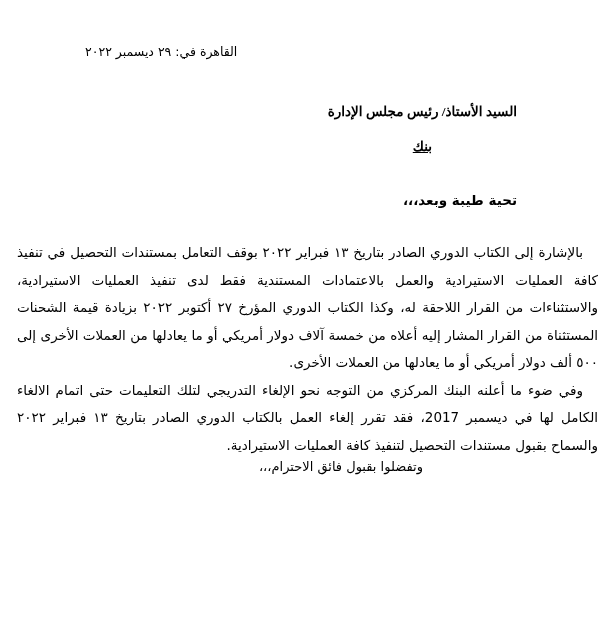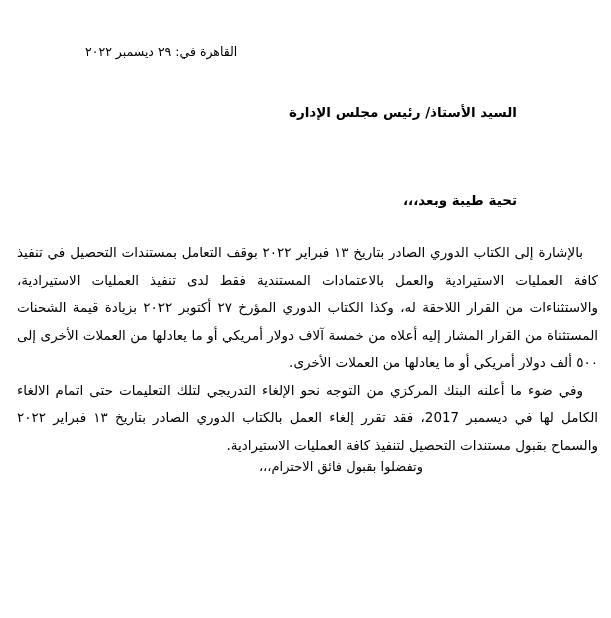--- a/index.html
+++ b/index.html
@@ -24,20 +24,21 @@
     direction: rtl;
   }
 
   .recipient {
     right: 94px;
     top: 103px;
     font-size: 13.5px;
     font-weight: bold;
     text-align: center;
     line-height: 18px;
+    font-family: Liberation Serif, serif;
   }
   .recipient-line1 { white-space: nowrap; text-align: right; }
   .recipient-line2 { margin-top: 17px; }
   .recipient-line2 .u { text-decoration: underline; }
 
   .salutation {
     right: 94px;
     top: 192px;
     font-size: 13.5px;
     font-weight: bold;
@@ -73,20 +74,23 @@
 </style>
 </head>
 <body>
 
 <div class="page">
 
   <div class="abs date-line">القاهرة في: ٢٩ ديسمبر ٢٠٢٢</div>
 
   <div class="abs recipient">
     <div class="recipient-line1">السيد الأستاذ/ رئيس مجلس الإدارة</div>
+    <div class="recipient-line2">
+      <span class="u">بنك</span>
+    </div>
   </div>
 
   <div class="abs salutation">تحية طيبة وبعد،،،</div>
 
   <div class="abs body-block">
     <p>بالإشارة إلى الكتاب الدوري الصادر بتاريخ ١٣ فبراير ٢٠٢٢ بوقف التعامل بمستندات التحصيل في تنفيذ كافة العمليات الاستيرادية والعمل بالاعتمادات المستندية فقط لدى تنفيذ العمليات الاستيرادية، والاستثناءات من القرار اللاحقة له، وكذا الكتاب الدوري المؤرخ ٢٧ أكتوبر ٢٠٢٢ بزيادة قيمة الشحنات المستثناة من القرار المشار إليه أعلاه من خمسة آلاف دولار أمريكي أو ما يعادلها من العملات الأخرى إلى ٥٠٠ ألف دولار أمريكي أو ما يعادلها من العملات الأخرى.</p>
     <p><span>وفي ضوء ما أعلنه البنك المركزي من التوجه نحو الإلغاء التدريجي لتلك التعليمات حتى اتمام الالغاء الكامل لها في ديسمبر 2017، </span><span class="bold">فقد تقرر إلغاء العمل بالكتاب الدوري الصادر بتاريخ ١٣ فبراير ٢٠٢٢ والسماح بقبول مستندات التحصيل لتنفيذ كافة العمليات الاستيرادية.</span></p>
   </div>
 
   <div class="abs closing">وتفضلوا بقبول فائق الاحترام،،،</div>

